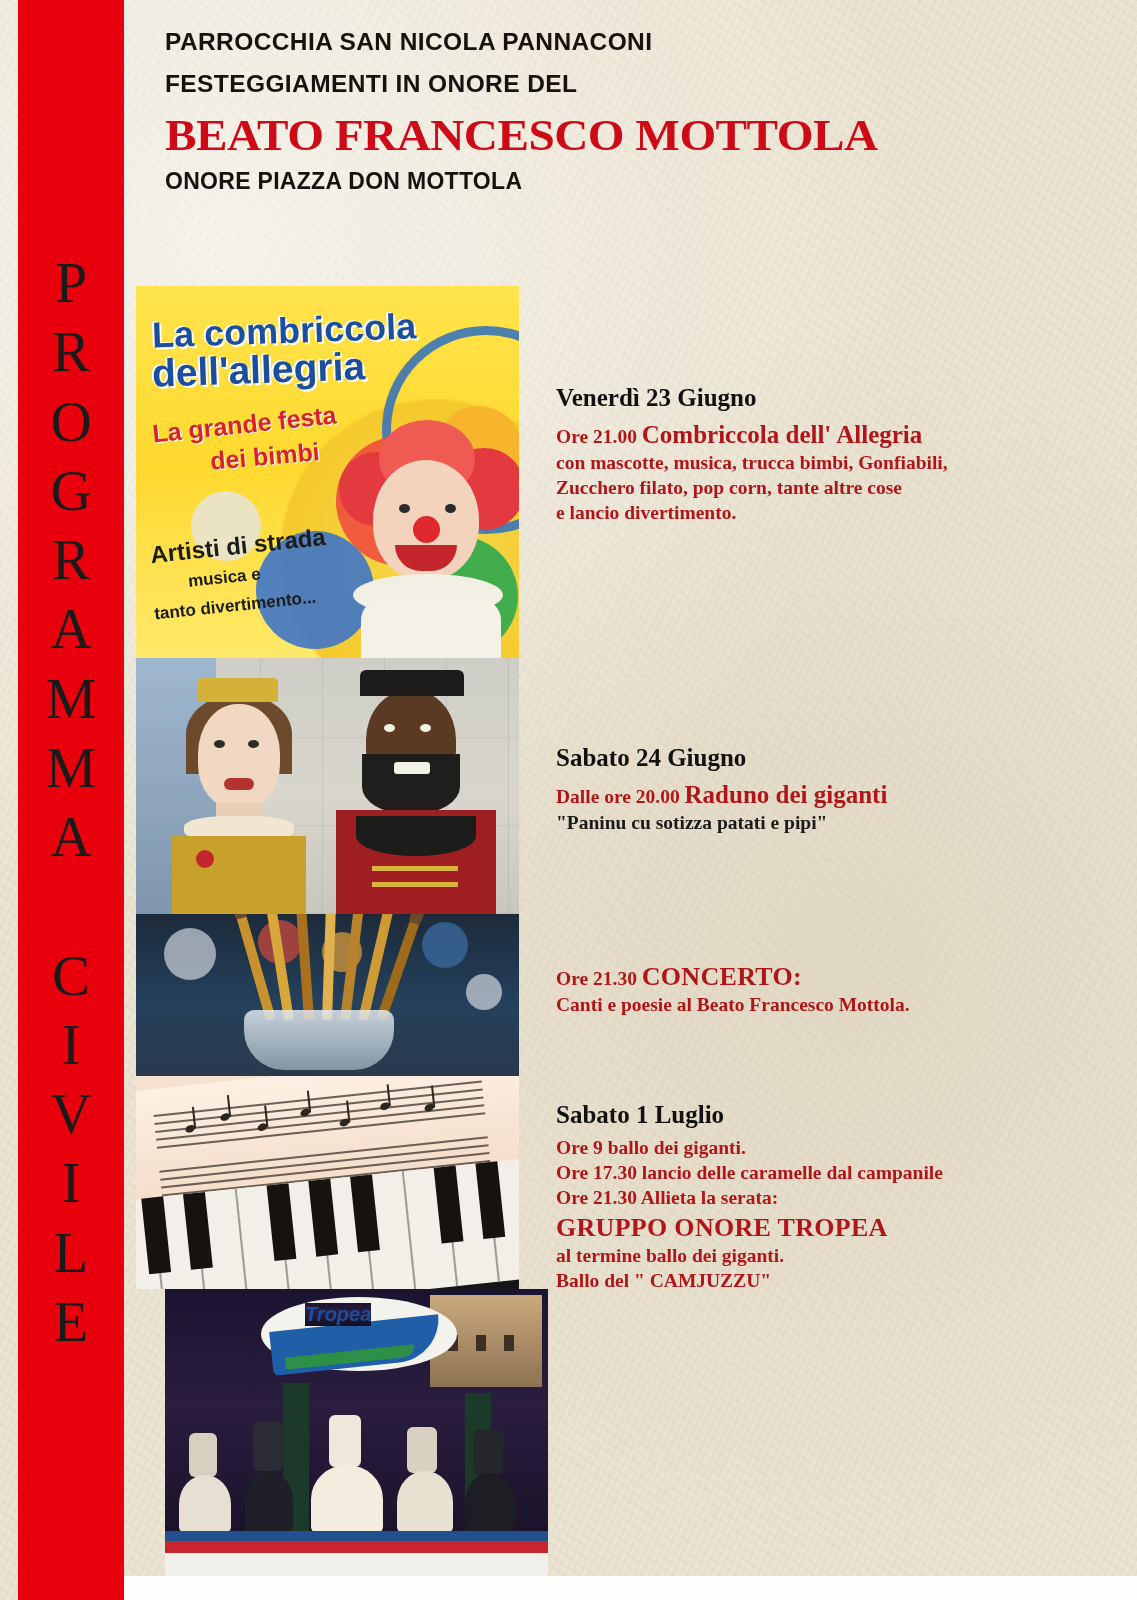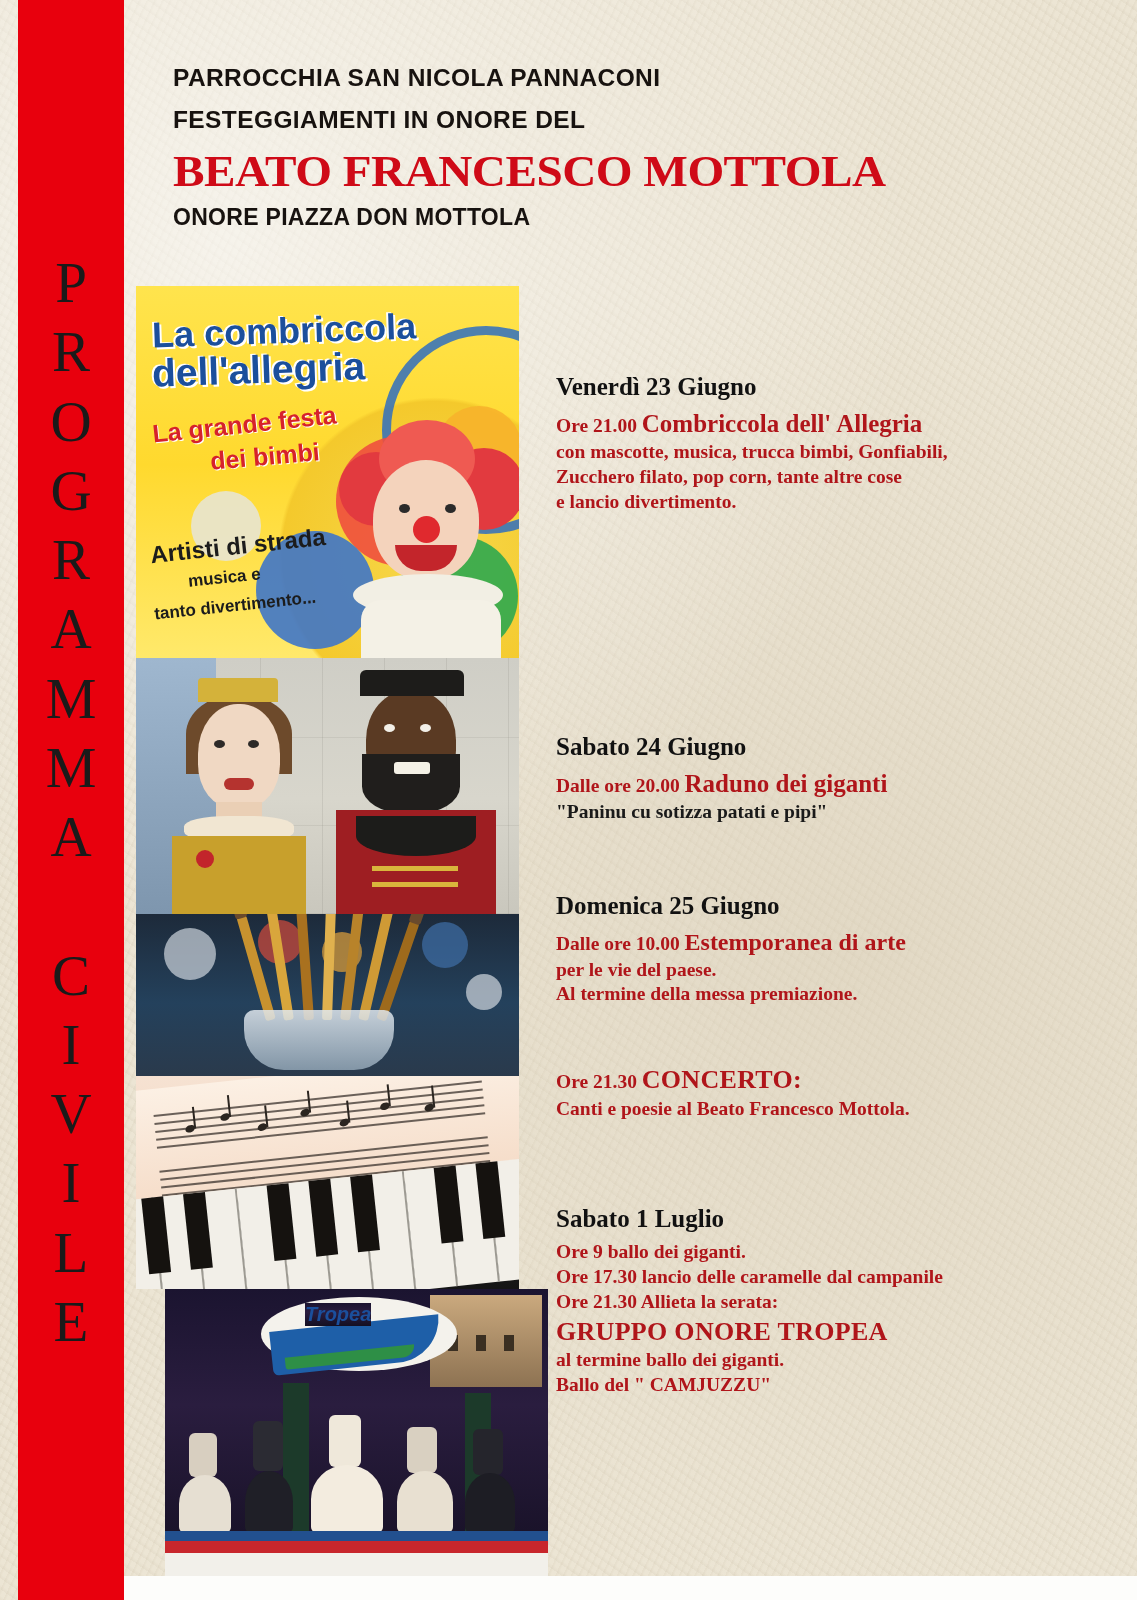--- a/index.html
+++ b/index.html
@@ -48,24 +48,23 @@
     text-align: center;
     line-height: 1.215;
   }
   .left-band-text span {
     display: block;
   }
 
   
   .header {
     position: absolute;
-    left: 173px;
+    left: 165px;
     top: 30px;
     width: 930px;
-    margin-top: 36px;
   }
   .h-line1, .h-line2 {
     color: #17120f;
     font-size: 24.5px;
     font-weight: bold;
     letter-spacing: 0.4px;
     line-height: 1.0;
     margin-bottom: 17px;
   }
   .h-title {
@@ -305,21 +304,21 @@
   .p5 .dancer { position:absolute; bottom:46px; }
   .p5 .dancer .skirt { position:absolute; bottom:0; border-radius:50% 50% 6px 6px; }
   .p5 .dancer .torso { position:absolute; border-radius:6px; }
   .p5 .dancer .headd { position:absolute; border-radius:50%; background:#e8c7a6; }
   .p5 .tree { position:absolute; bottom:46px; width:26px; background: #1c3a2a; }
 
   
   .prog {
     position: absolute;
     left: 556px;
-    top: 374px;
+    top: 385px;
     width: 540px;
     font-family: "Liberation Serif", serif;
   }
   .block { margin-bottom: 0; }
   .day {
     color: #111;
     font-weight: bold;
     font-size: 25px;
     line-height: 1.0;
     margin-bottom: 9px;
@@ -572,28 +571,20 @@
     <div class="block">
       <div class="day">Sabato 24 Giugno</div>
       <div class="line">
         <span>Dalle ore 20.00 </span><span class="big">Raduno dei giganti</span>
       </div>
       <div class="line dark">"Paninu cu sotizza patati e pipi"</div>
     </div>
 
     <div class="spacer-2"></div>
 
-    <div class="block">
-      <div class="day">Domenica 25 Giugno</div>
-      <div class="line">
-        <span>Dalle ore 10.00 </span><span class="big-nm">Estemporanea di arte</span>
-      </div>
-      <div class="line">per le vie del paese.</div>
-      <div class="line">Al termine della messa premiazione.</div>
-    </div>
 
     <div class="spacer-3"></div>
 
     <div class="block">
       <div class="line">
         <span>Ore 21.30 </span><span class="caps-big">CONCERTO:</span>
       </div>
       <div class="line">Canti e poesie al Beato Francesco Mottola.</div>
     </div>
 

